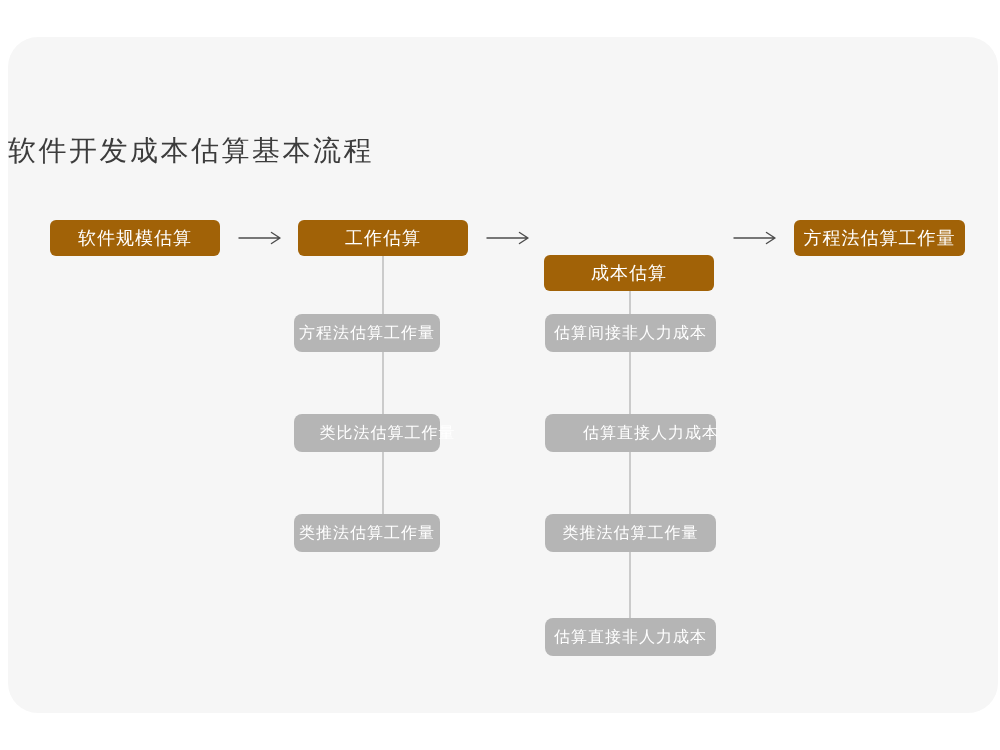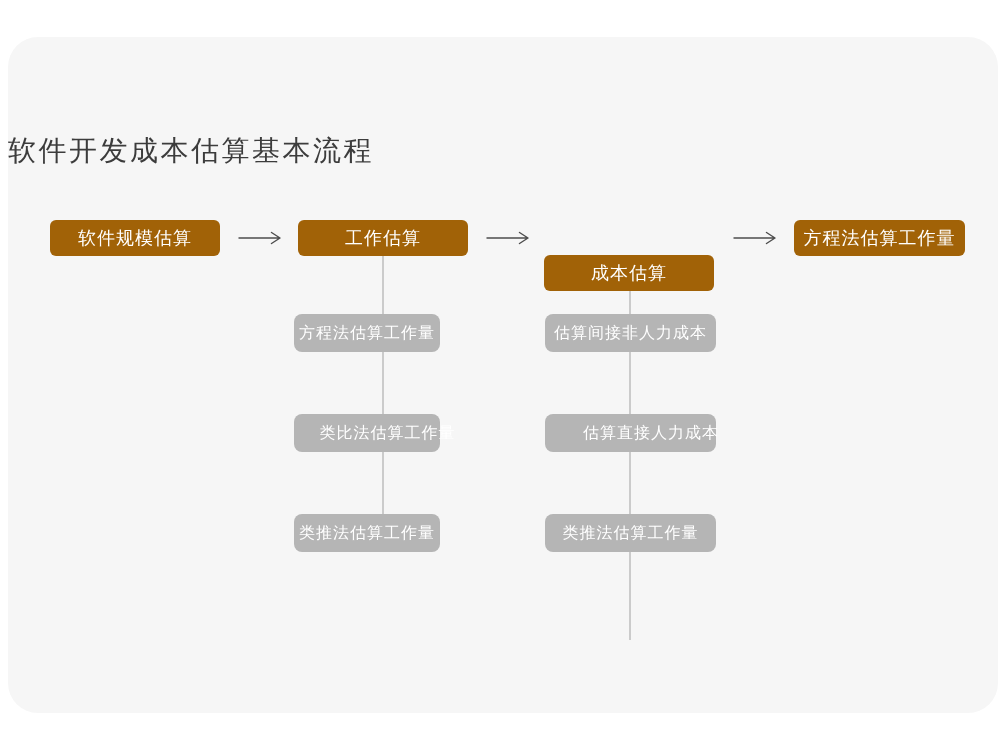--- a/index.html
+++ b/index.html
@@ -81,15 +81,16 @@
 
     <div class="stage stage4">方程法估算工作量</div>
 
     <div class="sub col1 r1">方程法估算工作量</div>
     <div class="sub col1 r2">类比法估算工作量</div>
     <div class="sub col2 r1">估算间接非人力成本</div>
 
     <div class="sub col1 r3">类推法估算工作量</div>
     <div class="sub col2 r2">估算直接人力成本</div>
     <div class="sub col2 r3">类推法估算工作量</div>
+    <div class="sub col2 r4">估算直接非人力成本</div>
 
   </div>
 </div>
 
 </body></html>

